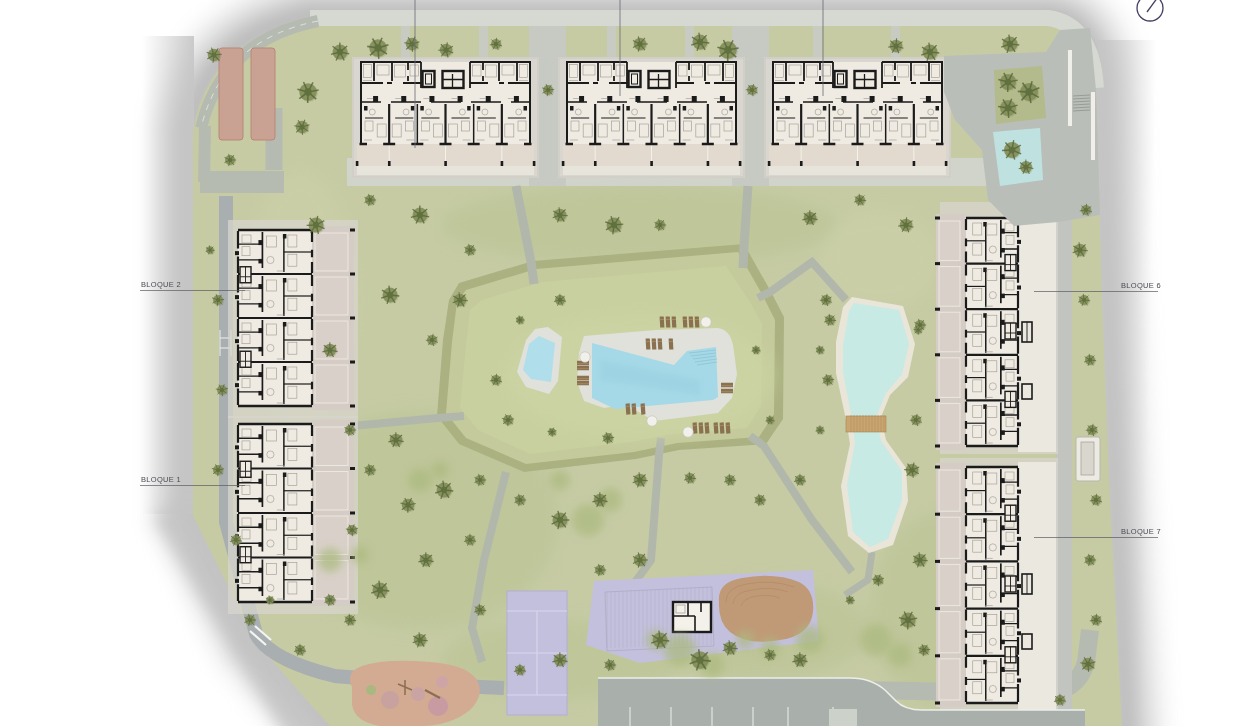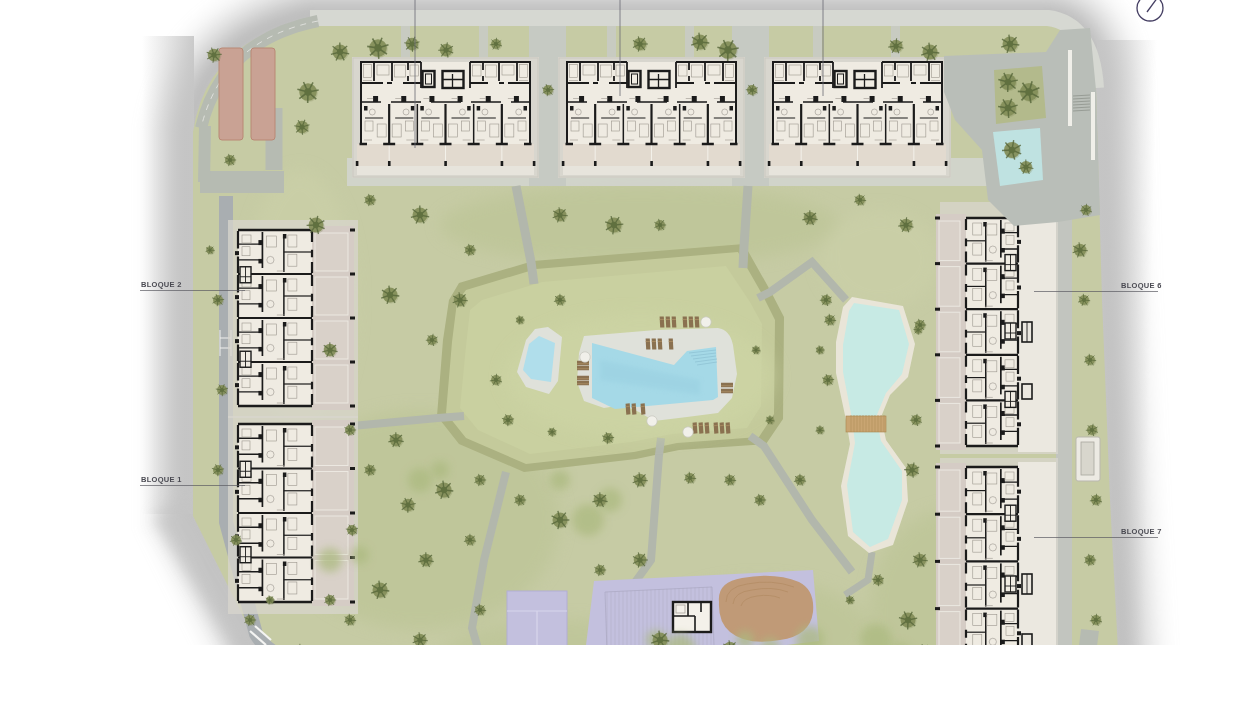--- a/index.html
+++ b/index.html
@@ -1,15 +1,15 @@
 <!DOCTYPE html>
 <html><head><meta charset="utf-8"><title>Masterplan</title>
 <style>
 html,body{margin:0;padding:0;background:#fff;font-family:"Liberation Sans",sans-serif;}
-#wrap{width:1240px;height:645px;overflow:hidden;position:relative;font-weight:bold;}
+#wrap{width:1240px;height:726px;overflow:hidden;position:relative;}
 </style></head>
 <body>
 <div id="wrap">
 <svg width="1240" height="726" viewBox="0 0 1240 726" xmlns="http://www.w3.org/2000/svg">
 <defs>
 <filter id="b2" x="-40%" y="-40%" width="180%" height="180%">
           <feGaussianBlur stdDeviation="2"></feGaussianBlur>
         </filter>
 <filter id="b4" x="-40%" y="-40%" width="180%" height="180%">
           <feGaussianBlur stdDeviation="4"></feGaussianBlur>

